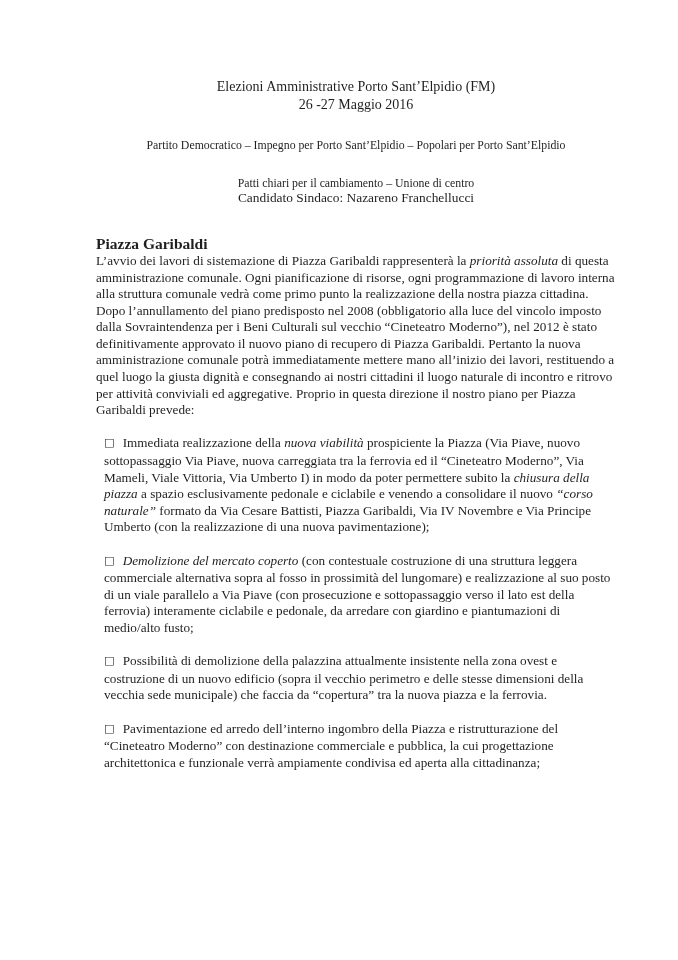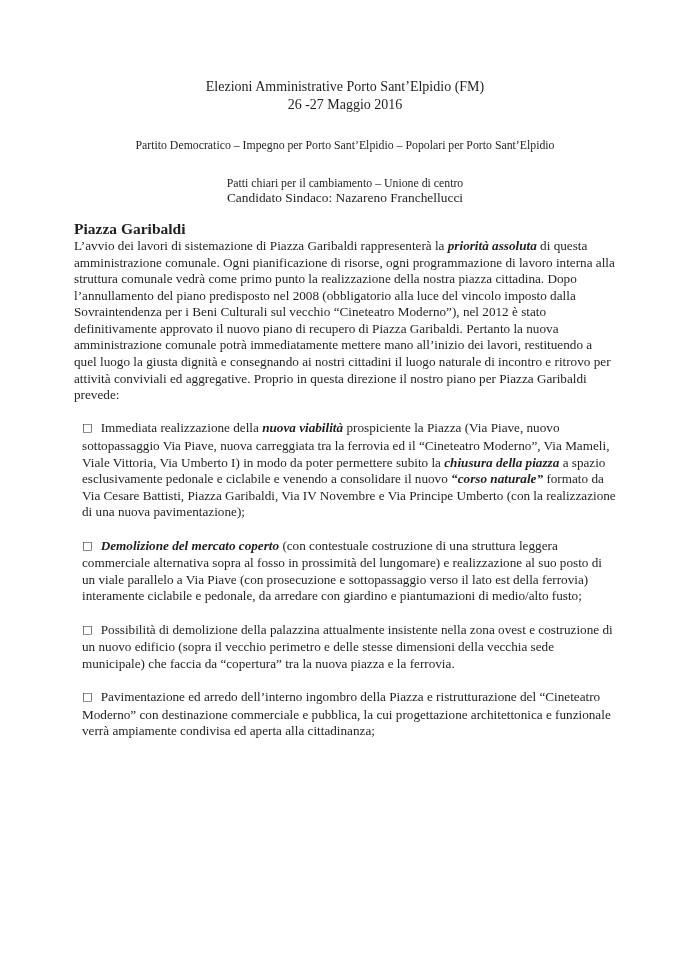--- a/index.html
+++ b/index.html
@@ -8,47 +8,47 @@
     height: 960px;
     background: #ffffff;
     font-family: "Liberation Serif", "DejaVu Serif", serif;
     color: #1f1f1f;
     overflow: hidden;
   }
   .page {
     box-sizing: border-box;
     width: 678px;
     height: 712px;
-    padding: 78px 62px 0 74px;
+    padding: 78px 62px 0 96px;
   }
   .doc-header { text-align: center; }
   .h-line { font-size: 14px; line-height: 18px; }
   .doc-title {
     font-style: italic;
     font-weight: 400;
     font-size: 23px;
     line-height: 27px;
     margin: 3px 0 2px 0;
   }
   .coalition-line { font-size: 11.8px; line-height: 14.2px; margin-top: 24px; }
   .candidate-line { font-size: 13.4px; line-height: 16.5px; }
   .section-heading {
     font-size: 15.5px;
     font-weight: 700;
     line-height: 18px;
-    margin: 13px 0 0 0;
+    margin: 28px 0 0 0;
   }
   .para {
     font-size: 13.2px;
     line-height: 16.6px;
     margin: 0;
     text-align: left;
   }
   .bullet { margin-top: 16.6px; margin-left: 8px; }
-  .em-bi { font-weight: 700; font-style: italic; text-align: right; }
+  .em-bi { font-weight: 400; font-style: italic; text-align: right; }
   .marker {
     font-family: "DejaVu Sans", sans-serif;
     font-size: 11px;
     margin-right: 5px;
     position: relative;
     top: -1px;
   }
 </style>
 </head>
 <body>

